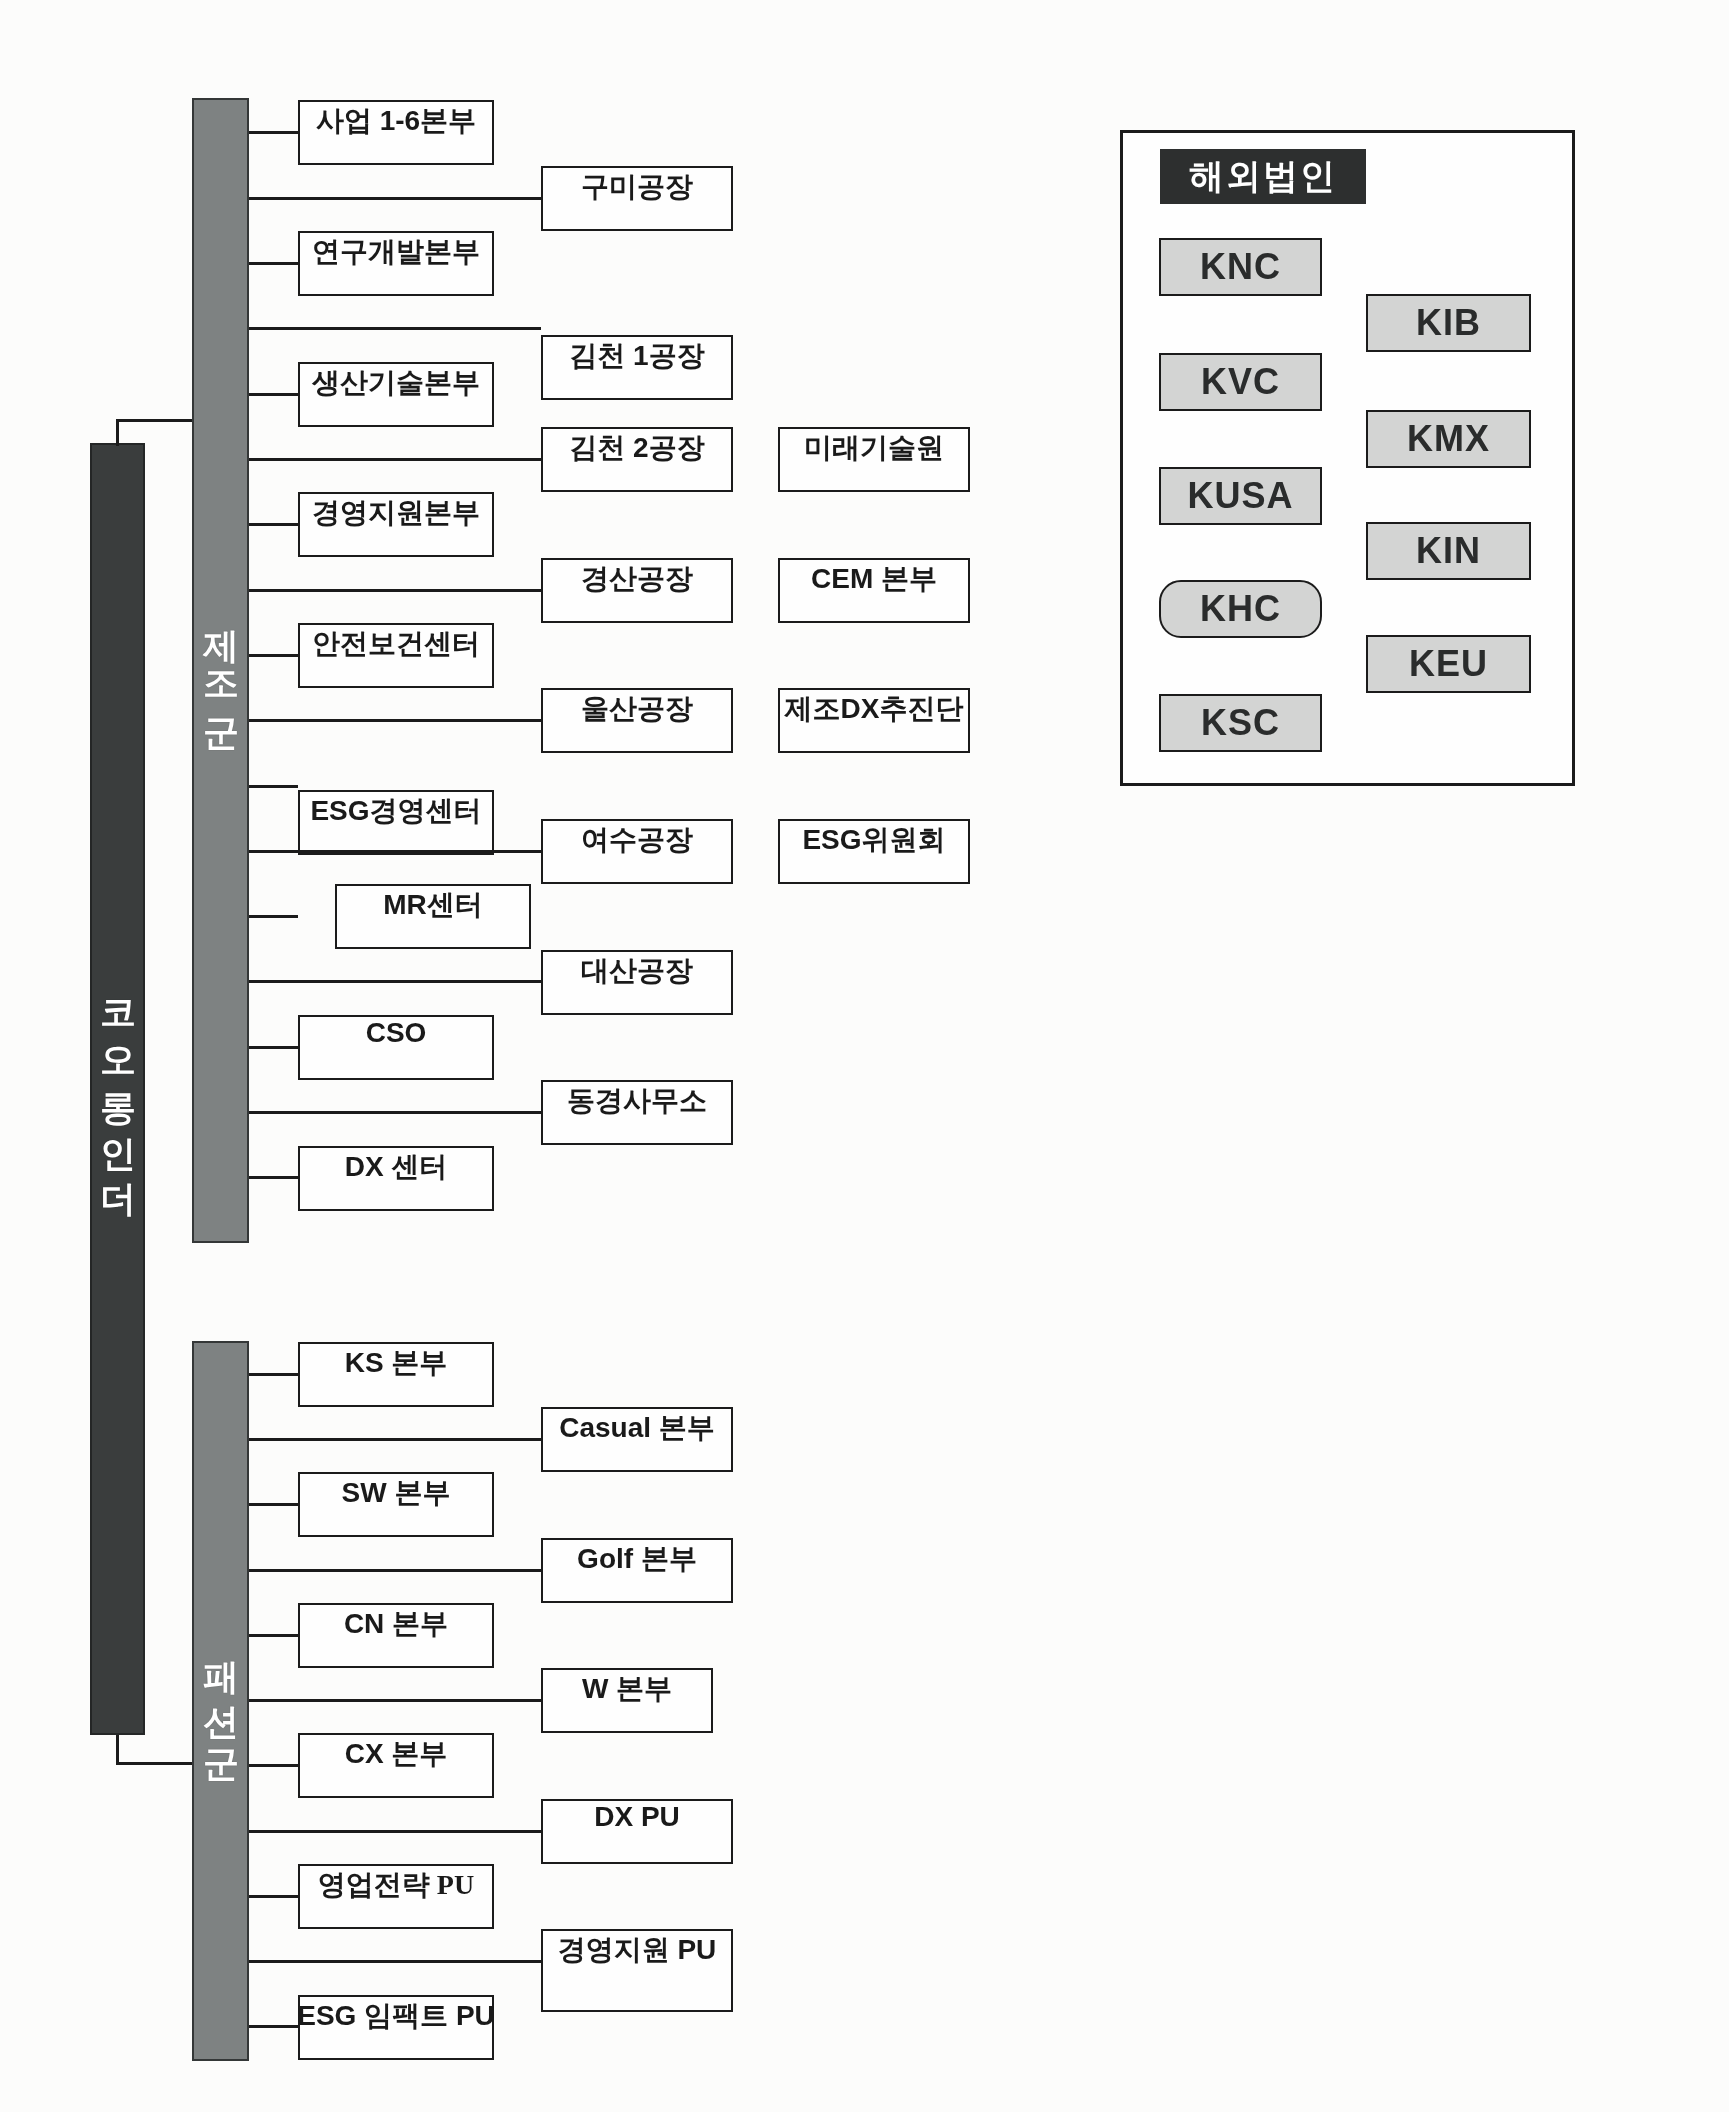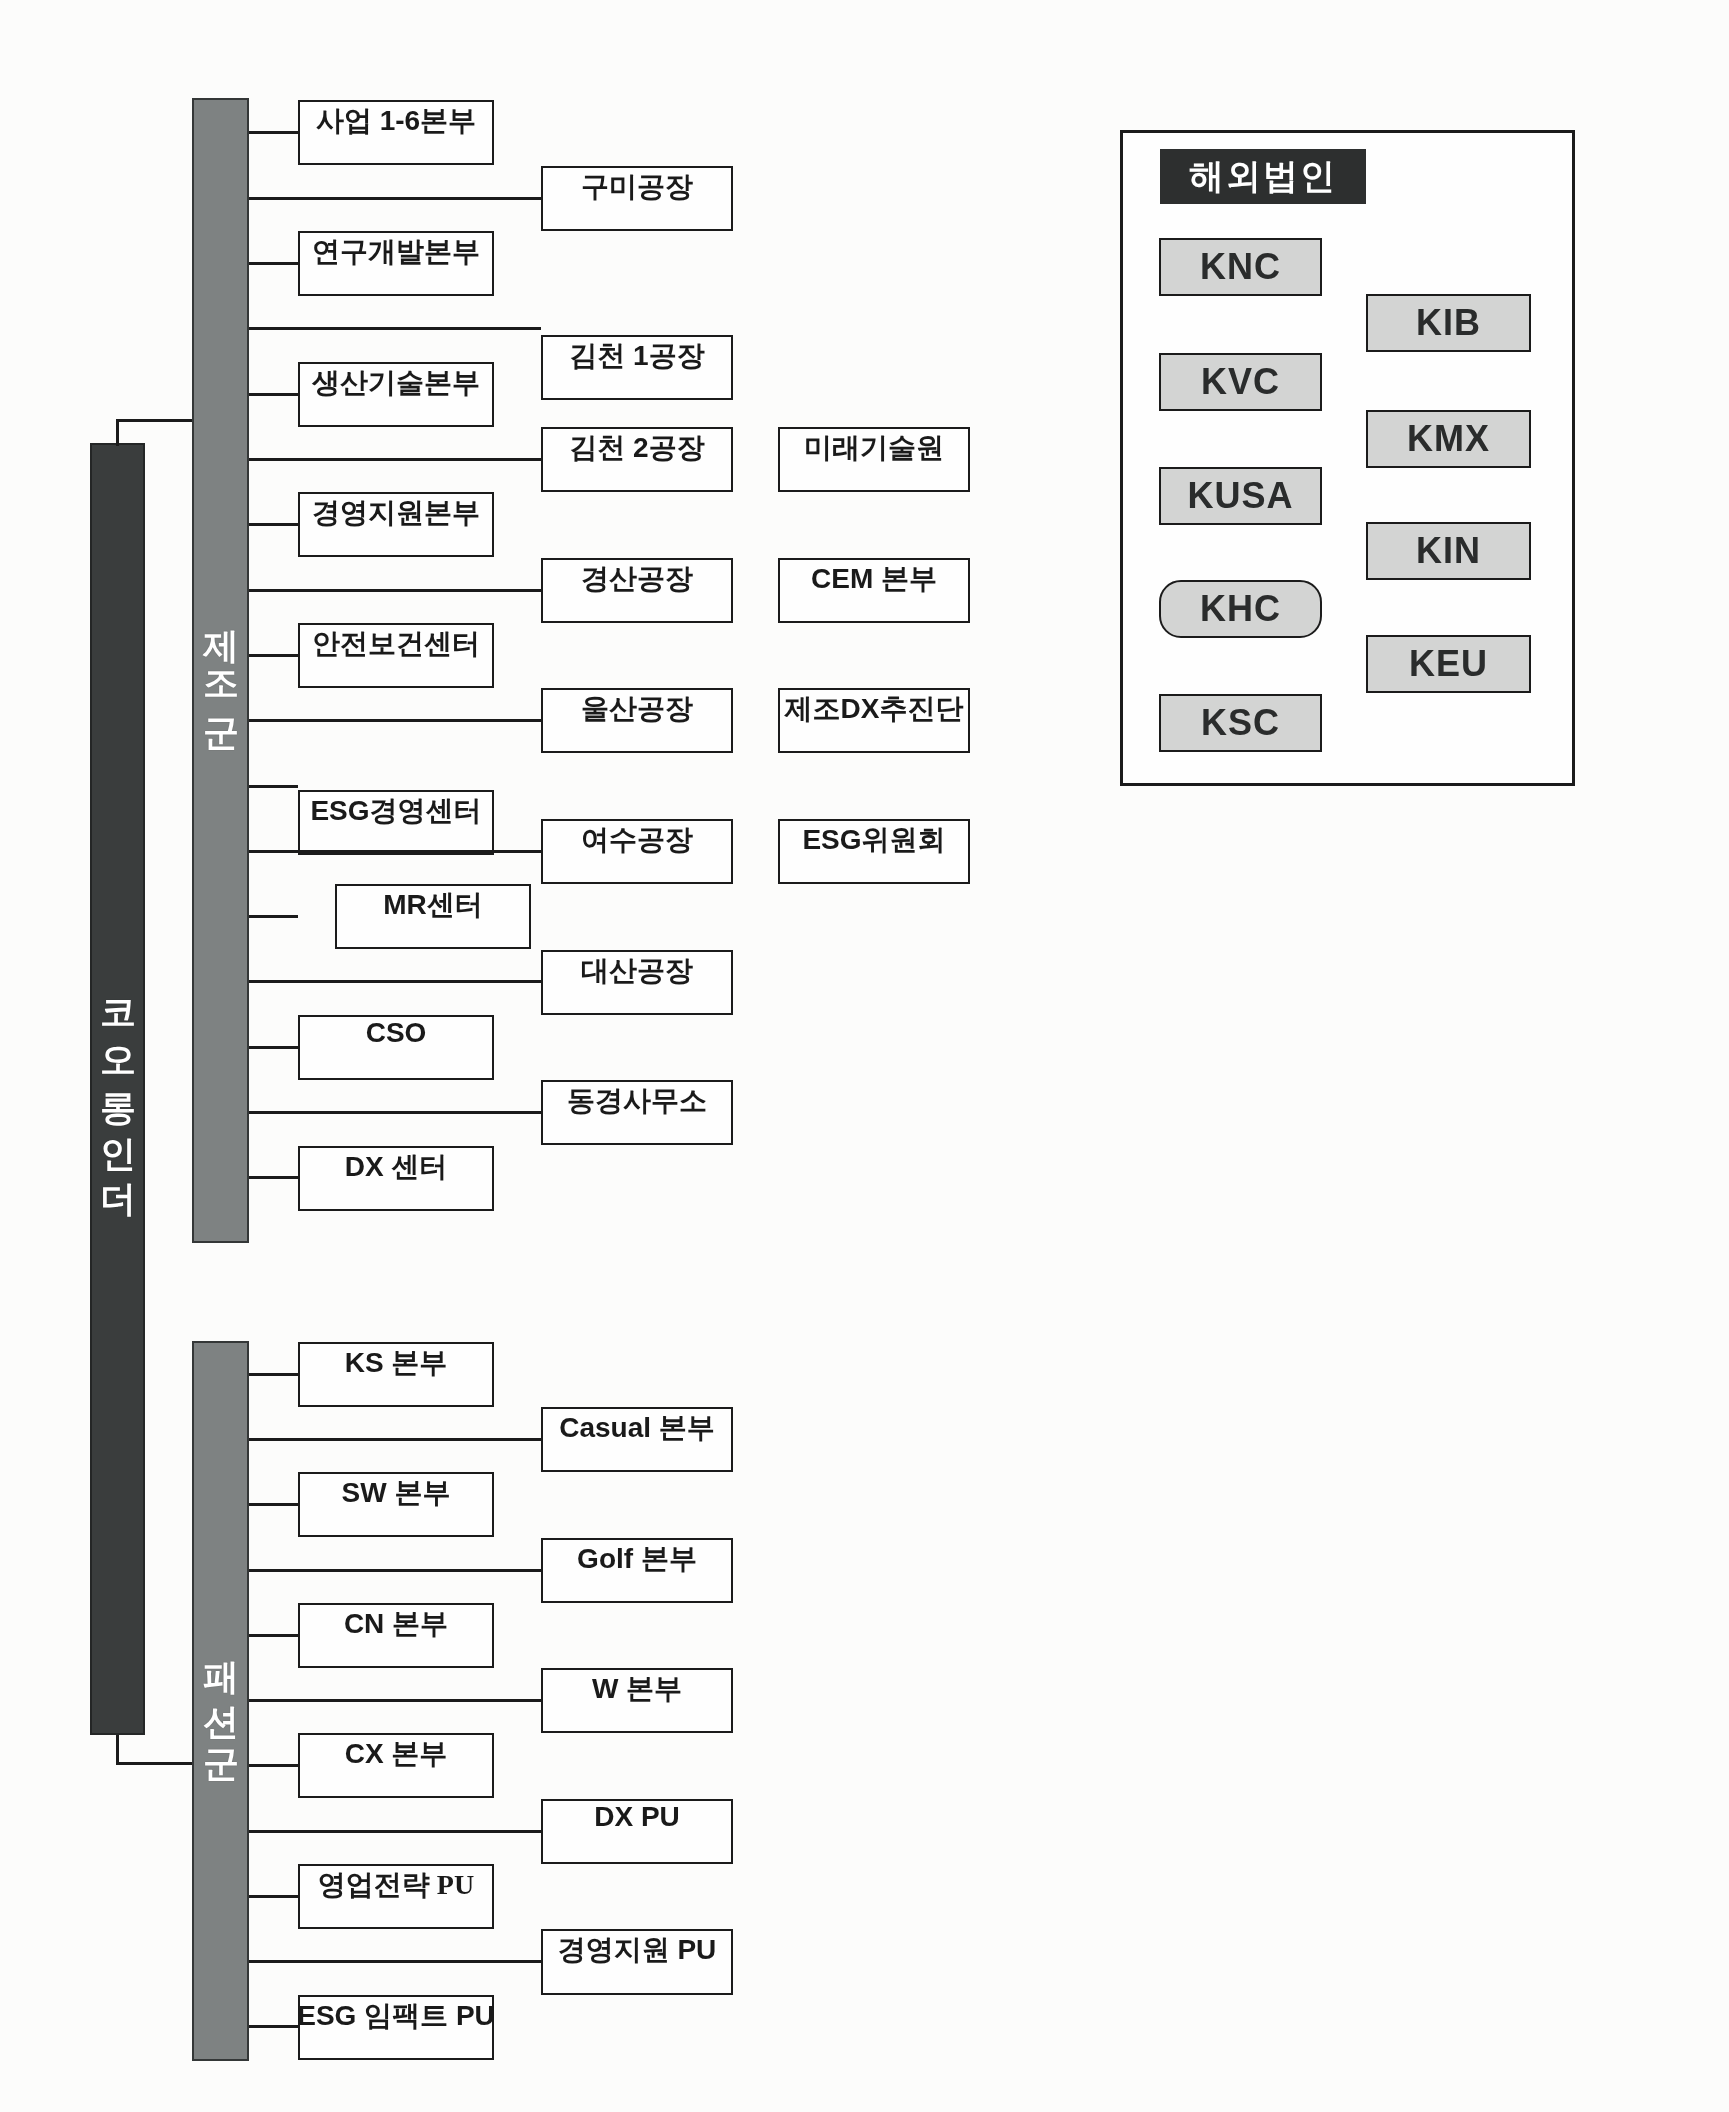--- a/index.html
+++ b/index.html
@@ -217,37 +217,37 @@
     </div>
     <div class="hline" style="left: 249px; top: 1569px; width: 292px;"></div>
     <div class="node" style="left: 541px; top: 1538px; width: 192px; height: 65px;">
       <span>Golf 본부</span>
     </div>
     <div class="hline" style="left: 249px; top: 1634px; width: 49px;"></div>
     <div class="node" style="left: 298px; top: 1603px; width: 196px; height: 65px;">
       <span>CN 본부</span>
     </div>
     <div class="hline" style="left: 249px; top: 1699px; width: 292px;"></div>
-    <div class="node" style="left: 541px; top: 1668px; width: 192px; height: 65px;">
+    <div class="node" style="left: 541px; top: 1668px; width: 172px; height: 65px;">
       <span>W 본부</span>
     </div>
     <div class="hline" style="left: 249px; top: 1764px; width: 49px;"></div>
     <div class="node" style="left: 298px; top: 1733px; width: 196px; height: 65px;">
       <span>CX 본부</span>
     </div>
     <div class="hline" style="left: 249px; top: 1830px; width: 292px;"></div>
     <div class="node" style="left: 541px; top: 1799px; width: 192px; height: 65px;">
       <span>DX PU</span>
     </div>
     <div class="hline" style="left: 249px; top: 1895px; width: 49px;"></div>
     <div class="node" style="left: 298px; top: 1864px; width: 196px; height: 65px; font-family: Liberation Serif, serif;">
       <span>영업전략 PU</span>
     </div>
     <div class="hline" style="left: 249px; top: 1960px; width: 292px;"></div>
-    <div class="node" style="left: 541px; top: 1929px; width: 192px; height: 66px;">
+    <div class="node" style="left: 541px; top: 1929px; width: 192px; height: 83px;">
       <span>경영지원 PU</span>
     </div>
     <div class="hline" style="left: 249px; top: 2025px; width: 49px;"></div>
     <div class="node" style="left: 298px; top: 1995px; width: 196px; height: 65px;">
       <span>ESG 임팩트 PU</span>
     </div>
     <div class="overseas-node" style="left: 1159px; top: 238px; width: 163px; height: 58px;">
       <span>KNC</span>
     </div>
     <div class="overseas-node" style="left: 1159px; top: 353px; width: 163px; height: 58px;">

